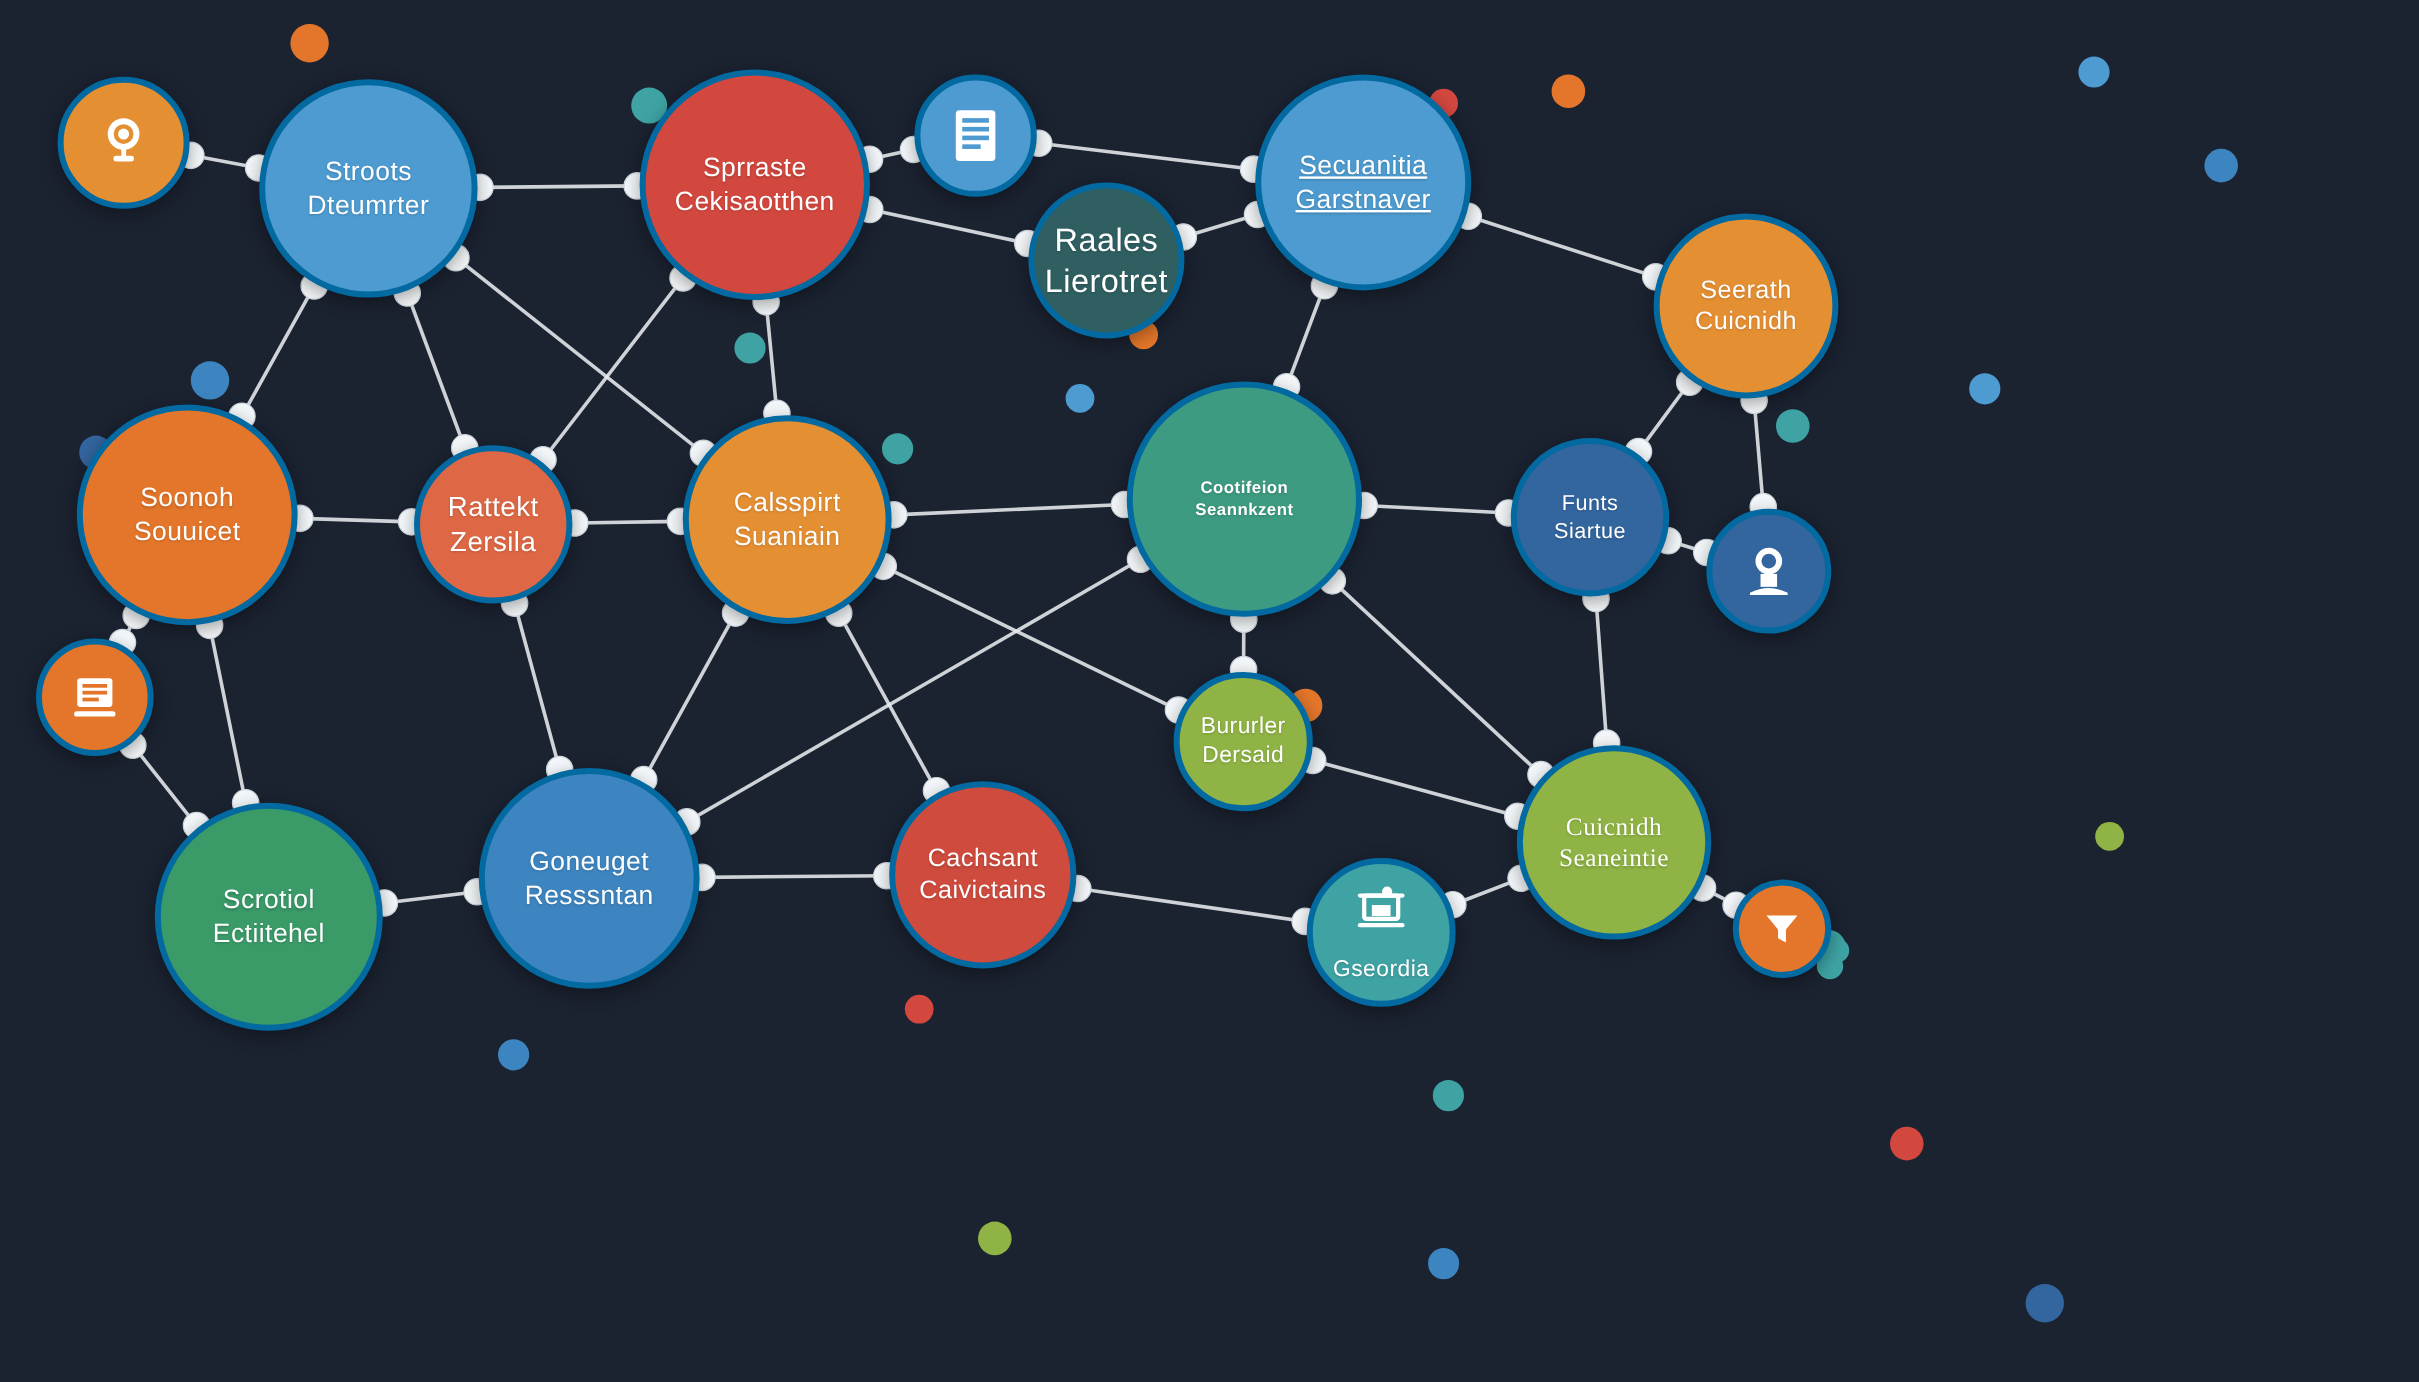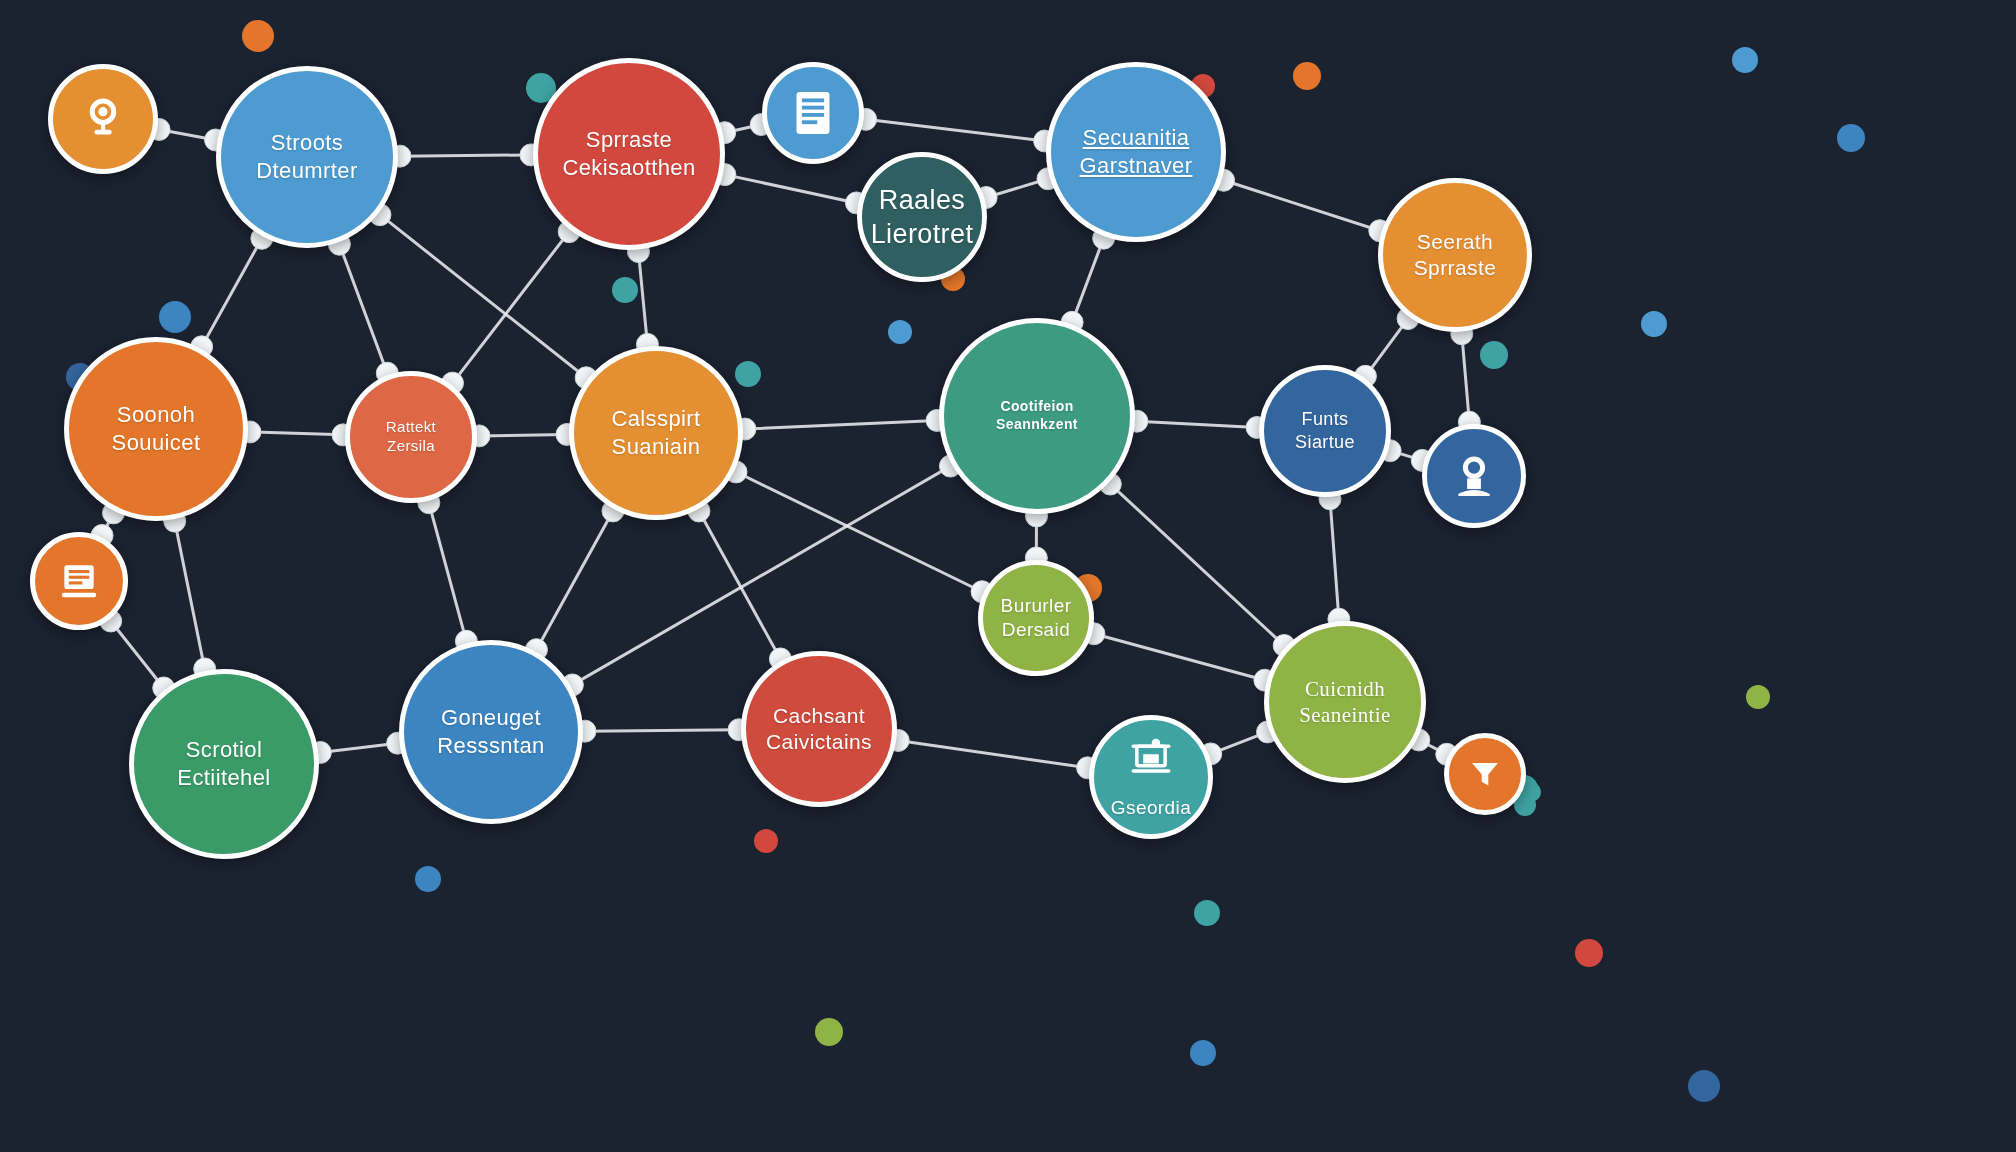--- a/index.html
+++ b/index.html
@@ -31,21 +31,21 @@
   }
   .edge-endpoint {
     fill: #f4f7f9;
     stroke: #cfd6dd;
     stroke-width: 1;
   }
   .bg-dot { position: absolute; border-radius: 50%; }
   .node {
     position: absolute;
     border-radius: 50%;
-    border: 5px solid #ffffff;
+    border: 5px solid #0369a1;
     display: flex;
     flex-direction: column;
     align-items: center;
     justify-content: center;
     text-align: center;
     color: #ffffff;
     box-shadow: 0 4px 14px rgba(0,0,0,0.35);
     overflow: hidden;
   }
   .node-label {
@@ -245,28 +245,28 @@
       <div class="node" style="left: 857px; top: 152px; width: 130px; height: 130px; background: rgb(47, 95, 97);">
         <div class="node-label" style="font-size: 27px;">Raales
 Lierotret</div>
       </div>
       <div class="node" style="left: 1046px; top: 62px; width: 180px; height: 180px; background: rgb(77, 155, 208);">
         <div class="node-label" style="font-size: 22px; text-decoration: underline;">Secuanitia
 Garstnaver</div>
       </div>
       <div class="node" style="left: 1378px; top: 178px; width: 154px; height: 154px; background: rgb(229, 143, 51);">
         <div class="node-label" style="font-size: 21px;">Seerath
-Sprraste</div>
+Cuicnidh</div>
       </div>
       <div class="node" style="left: 64px; top: 337px; width: 184px; height: 184px; background: rgb(227, 118, 42);">
         <div class="node-label" style="font-size: 22px;">Soonoh
 Souuicet</div>
       </div>
       <div class="node" style="left: 345px; top: 371px; width: 132px; height: 132px; background: rgb(222, 104, 69);">
-        <div class="node-label" style="font-size: 15px;">Rattekt
+        <div class="node-label" style="font-size: 23px;">Rattekt
 Zersila</div>
       </div>
       <div class="node" style="left: 569px; top: 346px; width: 174px; height: 174px; background: rgb(229, 143, 51);">
         <div class="node-label" style="font-size: 22px;">Calsspirt
 Suaniain</div>
       </div>
       <div class="node" style="left: 939px; top: 318px; width: 196px; height: 196px; background: rgb(60, 155, 129);">
         <div class="node-label" style="font-size: 14px; font-weight: bold;">Cootifeion
 Seannkzent</div>
       </div>

